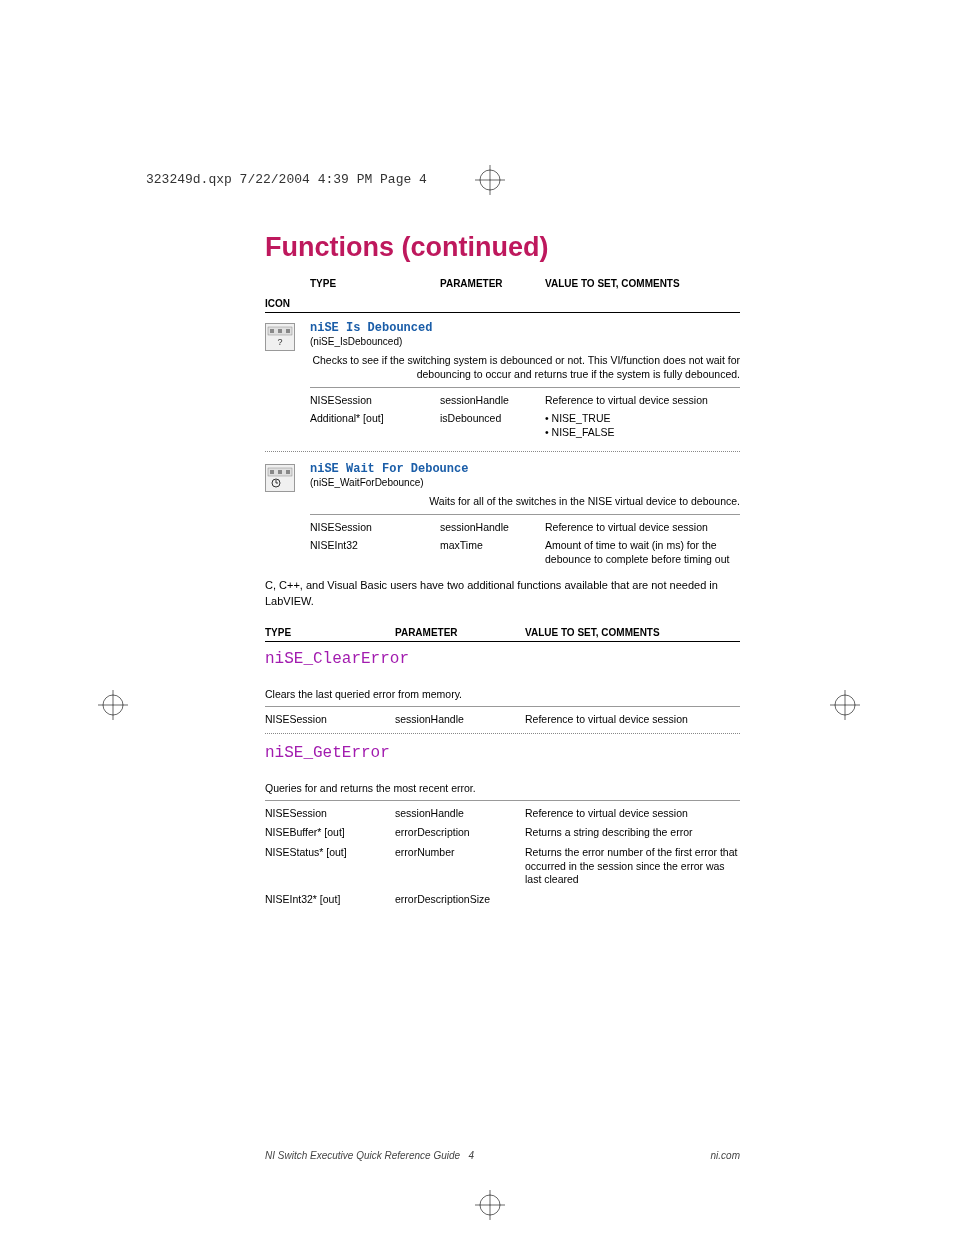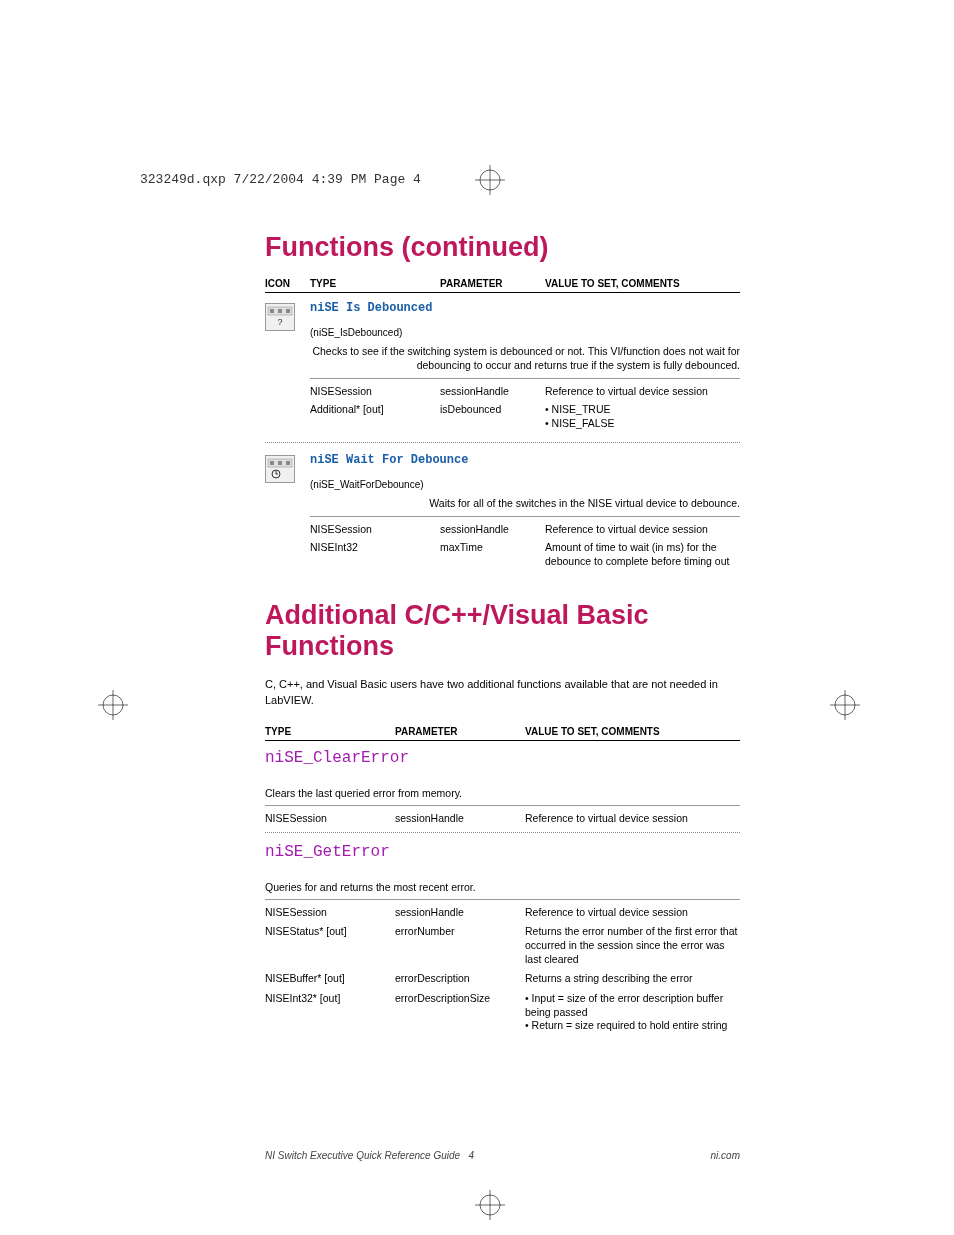--- a/index.html
+++ b/index.html
@@ -1,36 +1,36 @@
 <!DOCTYPE html>
 <html><head>
   <meta charset="utf-8">
   <style>
     * { margin: 0; padding: 0; box-sizing: border-box; }
     body { font-family: Arial, Helvetica, sans-serif; width: 954px; height: 1235px; background: #fff; color: #000; position: relative; }
-    .header-slug { position: absolute; top: 172px; left: 140px; font-family: 'Courier New', monospace; font-size: 13px; color: #333; }
+    .header-slug { position: absolute; top: 172px; left: 146px; font-family: 'Courier New', monospace; font-size: 13px; color: #333; }
     .reg-mark { position: absolute; width: 30px; height: 30px; }
     .reg-mark svg { width: 100%; height: 100%; }
     .reg-top { top: 165px; left: 475px; }
     .reg-left { top: 690px; left: 98px; }
     .reg-right { top: 690px; left: 830px; }
     .reg-bottom { top: 1190px; left: 475px; }
     .page { position: absolute; top: 232px; left: 265px; width: 475px; }
     .h1 { font-family: Arial, sans-serif; font-weight: bold; font-size: 27px; color: #be185d; margin-bottom: 15px; }
     .tbl-head { display: flex; border-bottom: 1px solid #000; padding-bottom: 3px; font-weight: bold; font-size: 10px; margin-bottom: 8px; }
-    .col-icon { width: 45px; }
+    .col-icon { width: 45px; margin-top: 20px; }
     .col-type { width: 130px; }
     .col-param { width: 105px; }
     .col-value { flex: 1; }
     .func-block { display: flex; margin-bottom: 8px; }
     .icon-cell { width: 45px; padding-top: 2px; }
     .icon-box { width: 30px; height: 28px; border: 1px solid #999; background: #f0f0f0; display: flex; flex-direction: column; align-items: center; justify-content: center; font-size: 9px; }
     .func-content { flex: 1; }
     .func-name { font-family: 'Courier New', monospace; font-weight: bold; color: #1a5da8; font-size: 12px; }
-    .func-cname { font-size: 10px; color: #000; margin-top: 12px; margin-bottom: 6px; }
+    .func-cname { font-size: 10px; color: #000; margin-top: 1px; margin-bottom: 6px; }
     .func-desc { font-size: 10.5px; color: #000; line-height: 1.35; margin-bottom: 6px; text-align: right; }
     .param-rows { border-top: 1px solid #999; padding-top: 6px; }
     .param-row { display: flex; font-size: 10.5px; margin-bottom: 4px; }
     .pr-type { width: 130px; }
     .pr-param { width: 105px; }
     .pr-value { flex: 1; line-height: 1.3; }
     .dots { border-bottom: 1px dotted #888; height: 1px; margin: 6px 0 10px; }
     .intro { font-size: 11px; color: #000; line-height: 1.4; margin-bottom: 18px; }
     .t2-head { display: flex; border-bottom: 1px solid #000; padding-bottom: 3px; font-weight: bold; font-size: 10px; margin-bottom: 8px; }
     .t2-type { width: 130px; }
@@ -150,21 +150,20 @@
         </div>
         <div class="param-row">
           <div class="pr-type">NISEInt32</div>
           <div class="pr-param">maxTime</div>
           <div class="pr-value">Amount of time to wait (in ms) for the debounce to complete before timing out</div>
         </div>
       </div>
     </div>
   </div>
 
-  <div class="h1" style="margin-top:28px">Additional C/C++/Visual Basic Functions</div>
   <div class="intro">C, C++, and Visual Basic users have two additional functions available that are not needed in LabVIEW.</div>
 
   <div class="t2-head">
     <div class="t2-type">TYPE</div>
     <div class="t2-param">PARAMETER</div>
     <div class="t2-value">VALUE TO SET, COMMENTS</div>
   </div>
 
   <div>
     <div class="func2-name">niSE_ClearError</div>
@@ -183,34 +182,32 @@
   <div>
     <div class="func2-name">niSE_GetError</div>
     <div class="func2-desc">Queries for and returns the most recent error.</div>
     <div class="param2-rows">
       <div class="param2-row">
         <div class="p2-type">NISESession</div>
         <div class="p2-param">sessionHandle</div>
         <div class="p2-value">Reference to virtual device session</div>
       </div>
       <div class="param2-row">
+        <div class="p2-type">NISEBuffer* [out]</div>
+        <div class="p2-param">errorDescription</div>
+        <div class="p2-value">Returns a string describing the error</div>
+      </div>
+      <div class="param2-row">
         <div class="p2-type">NISEStatus* [out]</div>
         <div class="p2-param">errorNumber</div>
         <div class="p2-value">Returns the error number of the first error that occurred in the session since the error was last cleared</div>
       </div>
       <div class="param2-row">
-        <div class="p2-type">NISEBuffer* [out]</div>
-        <div class="p2-param">errorDescription</div>
-        <div class="p2-value">Returns a string describing the error</div>
-      </div>
-      <div class="param2-row">
         <div class="p2-type">NISEInt32* [out]</div>
         <div class="p2-param">errorDescriptionSize</div>
-        <div class="p2-value" style="white-space:pre-line">• Input = size of the error description buffer being passed
-• Return = size required to hold entire string</div>
       </div>
     </div>
   </div>
 
 </div>
 
 <div class="footer">
   <span><span>NI Switch Executive Quick Reference Guide</span>&nbsp;&nbsp;&nbsp;<span>4</span></span>
   <span>ni.com</span>
 </div>

